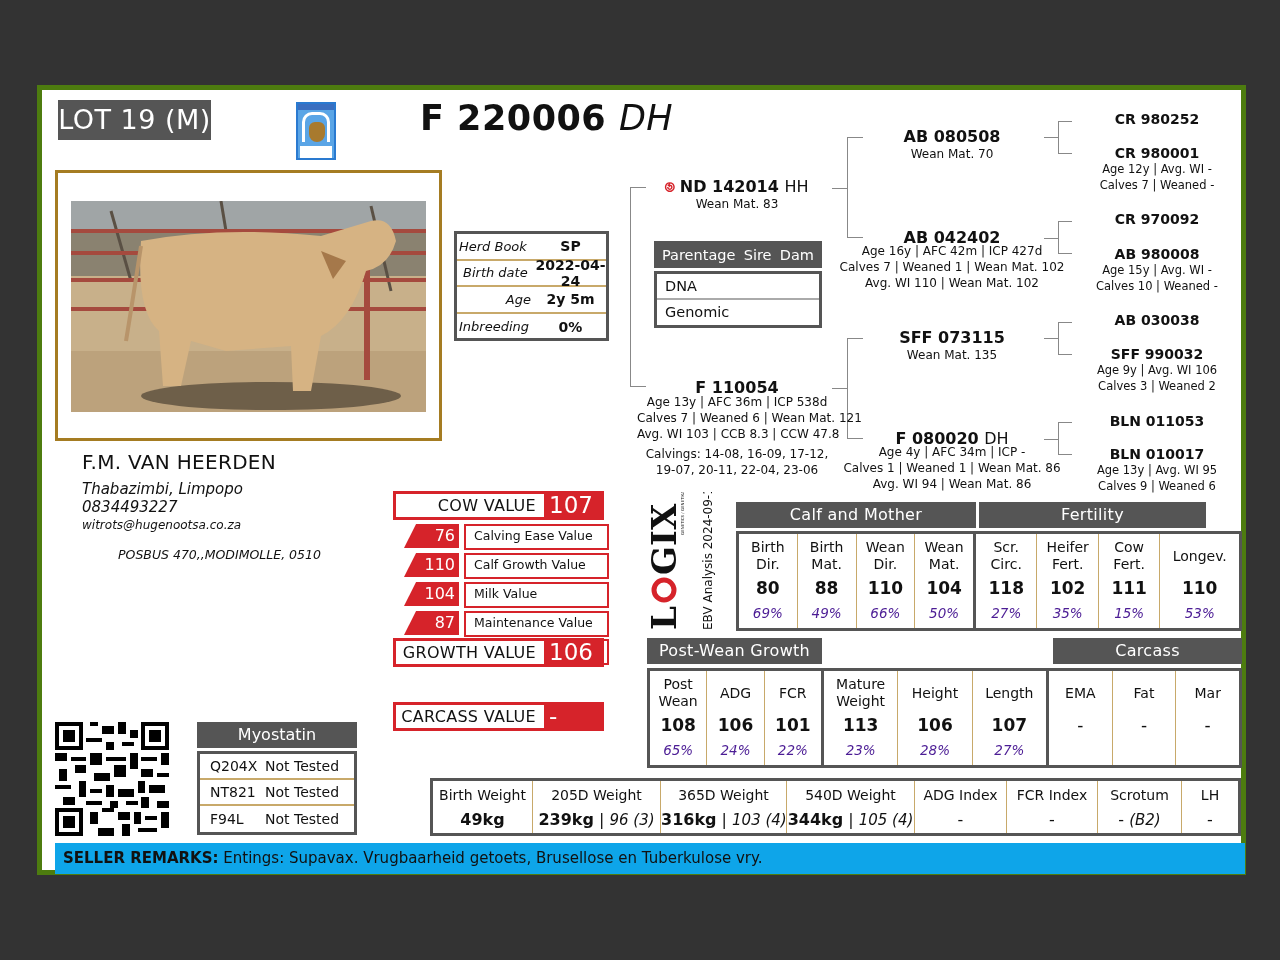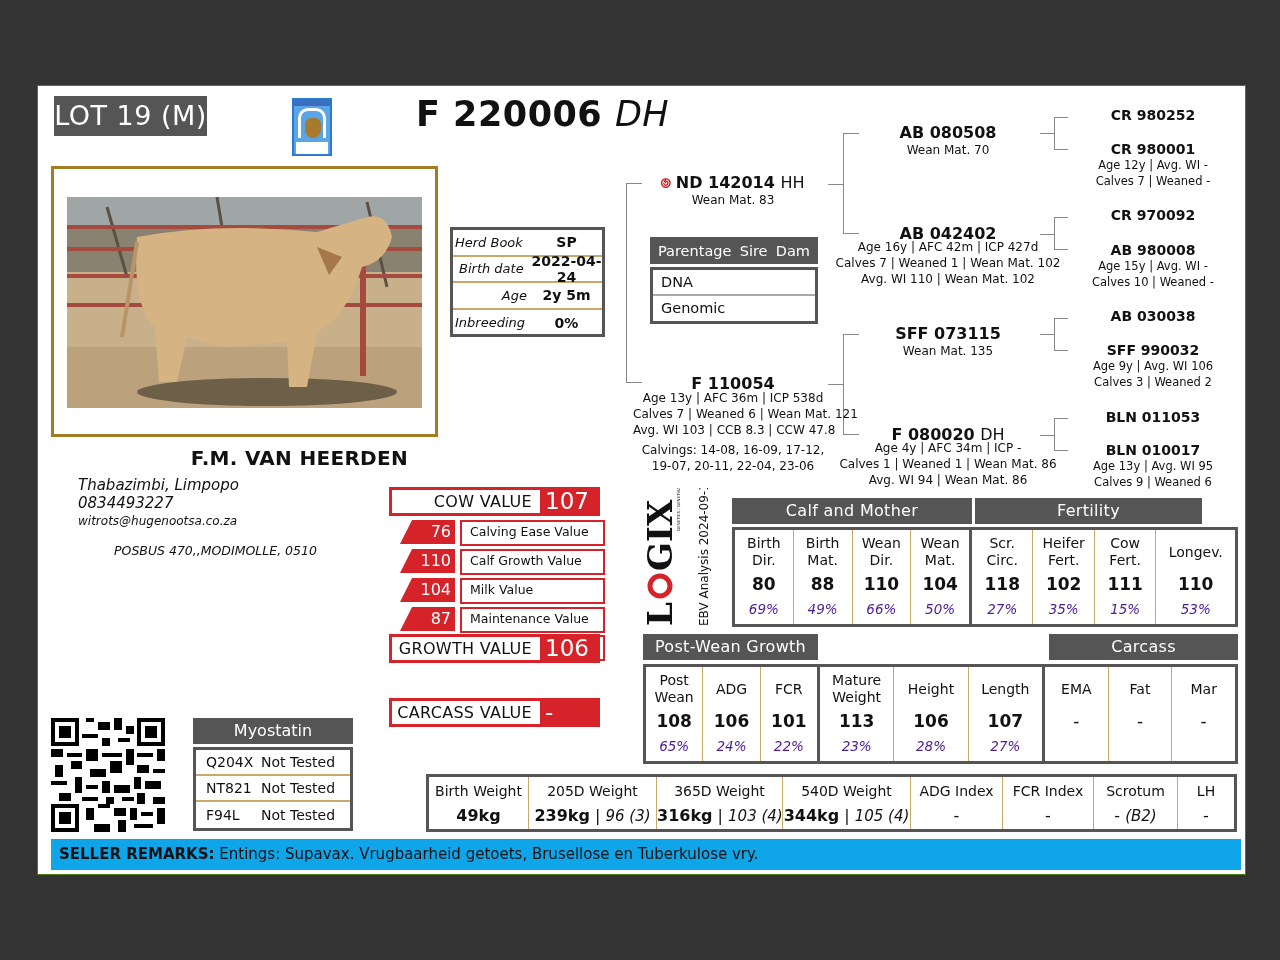--- a/index.html
+++ b/index.html
@@ -1,30 +1,30 @@
 <!DOCTYPE html>
 <html><head>
 <meta charset="utf-8">
 <style>
 *{box-sizing:border-box;margin:0;padding:0}
 html,body{width:1280px;height:960px;background:#333333;overflow:hidden}
 body{font-family:"DejaVu Sans","Liberation Sans",sans-serif;color:#111;position:relative}
-.page{position:absolute;left:37px;top:85px;width:1209px;height:790px;background:#fff;border:1px solid #4d7c0f}
+.page{position:absolute;left:37px;top:85px;width:1209px;height:790px;background:#fff;border:5px solid #4d7c0f}
 .abs{position:absolute}
 .lot{left:16px;top:10px;width:153px;height:40px;background:#555;color:#fff;font-size:27px;line-height:40px;text-align:center;letter-spacing:0.5px}
 .logo{left:254px;top:12px;width:40px;height:58px;border:2px solid #2a7ad0;background:#5aa5e6;overflow:hidden}
 .logo .arch{position:absolute;left:4px;top:8px;width:28px;height:30px;border:3px solid #fff;border-bottom:none;border-radius:10px 10px 0 0}
 .logo .head{position:absolute;left:11px;top:18px;width:16px;height:20px;background:#a87a2e;border-radius:6px 6px 8px 8px}
 .logo .base{position:absolute;left:2px;top:42px;width:32px;height:12px;background:#fff}
 .logo .ttl{position:absolute;left:0;top:0;width:100%;height:6px;background:#3a6fc0}
 .title{left:378px;top:8px;font-size:35px;font-weight:bold;letter-spacing:0.5px;white-space:nowrap}
 .title i{font-weight:normal;font-style:italic}
 .photo-frame{left:13px;top:80px;width:387px;height:271px;border:3px solid #a57c22;background:#fff}
 .photo{position:absolute;left:13px;top:28px;width:355px;height:211px;overflow:hidden;background:#c7b08f}
-.owner{left:40px;top:360px;width:330px;text-align:right;font-size:20px;font-weight:bold;letter-spacing:0.3px}
+.owner{left:40px;top:360px;width:330px;text-align:left;font-size:20px;font-weight:normal;letter-spacing:0.3px}
 .contact{left:40px;top:390px;font-style:italic;font-size:15px;line-height:18px}
 .contact .email{font-size:12px}
 .pobox{left:76px;top:457px;font-size:12.5px;font-style:italic}
 .info-table{left:412px;top:141px;width:155px;height:110px;border:3px solid #555;background:#fff}
 .info-row{height:26.5px;display:flex;align-items:center;border-bottom:2px solid #c8a96a;font-size:13px}
 .info-row:last-child{border-bottom:none}
 .info-row .k{font-style:italic;width:78px;padding-left:2px}
 .info-row .v{flex:1;text-align:center;font-weight:bold;font-size:14px}
 .ped-line{position:absolute;border-color:#888;border-style:solid;border-width:0}
 .node{position:absolute;text-align:center;white-space:nowrap}

